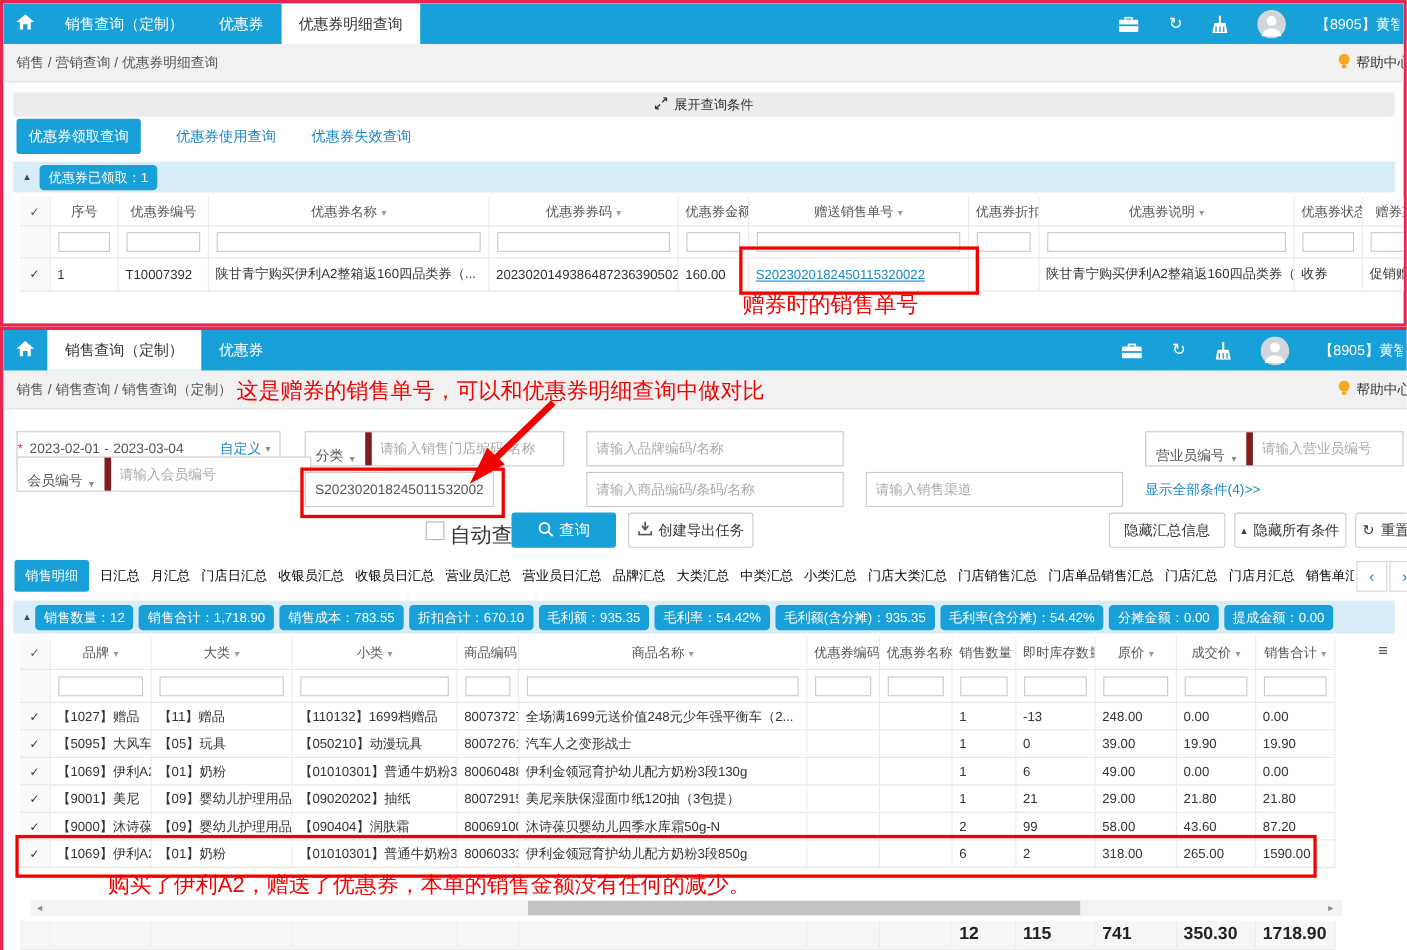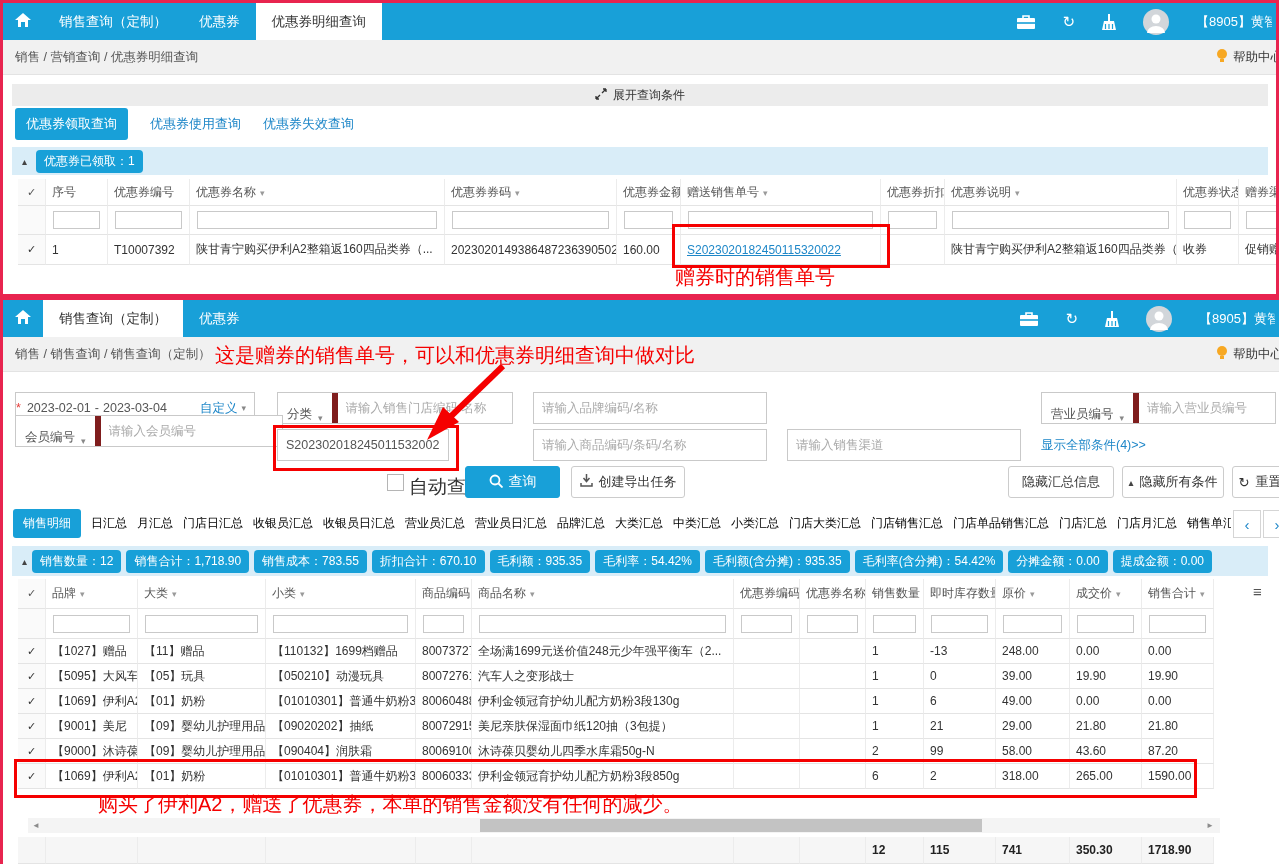--- a/index.html
+++ b/index.html
@@ -14,42 +14,42 @@
   .tab.on{background:#fff;color:#333}
   .tab.home{width:40px;justify-content:center;padding:0}
   .nav-right{margin-left:auto;display:flex;align-items:center;gap:27px;padding-right:4px}
   .nicon{color:#fff;font-size:15px;line-height:1;cursor:pointer;display:flex;align-items:center}
   .user{color:#fff;white-space:nowrap;width:76px;overflow:hidden;flex:none}
   
   .crumb{height:34px;background:#f1f1f1;display:flex;align-items:center;padding:0 12px;color:#555;font-size:12.5px;position:relative;border-bottom:1px solid #e3e3e3}
   .help{position:absolute;left:1213px;top:0;height:34px;display:flex;align-items:center;gap:5px;color:#333;white-space:nowrap;cursor:pointer}
   
   .expandbar{position:absolute;left:9px;top:81px;width:1256px;height:22px;background:#ececec;display:flex;align-items:center;justify-content:center;gap:6px;color:#333;font-size:12px;cursor:pointer}
-  .subtabs{position:absolute;left:12px;top:105px;display:flex;align-items:center;gap:22px}
+  .subtabs{position:absolute;left:12px;top:105px;display:flex;align-items:center;gap:32px}
   .subtab{color:#1d86c8;font-size:13px;cursor:pointer;white-space:nowrap}
   .subtab.on{background:#18a0d8;color:#fff;padding:7px 11px;border-radius:3px}
   .bluebar{position:absolute;left:9px;width:1256px;height:28px;background:#d9edf8;display:flex;align-items:center;gap:9px;padding-left:10px;box-sizing:border-box}
   .s1 .bluebar{top:144px}.s2 .bluebar{top:246px;height:30px;gap:5px}
   .tri{color:#444;font-size:10px;cursor:pointer}
   .pill{background:#18a0d8;color:#fff;font-size:12px;padding:3px 8px;border-radius:4px;white-space:nowrap;flex:none}
   
   .gwrap{position:absolute}
   .grid{border-collapse:separate;border-spacing:0;table-layout:fixed;background:#fff;font-size:12px}
   .grid th,.grid td{border-bottom:1px solid #e4e4e4;border-right:1px solid #ececec;padding:0 6px;white-space:nowrap;overflow:hidden;font-weight:normal;text-align:left}
-  .hrow th{height:26px;color:#555;}
+  .hrow th{height:26px;color:#555;text-align:center}
   .g2 .hrow th{height:29px}
   .frow th{height:28px;text-align:center}
   .g2 .frow th{height:29px}
   .fin{width:calc(100% - 2px);height:18px;border:1px solid #c9c9c9;box-sizing:border-box;padding:0 3px;font-size:11px;color:#555}
   .drow td{height:29px;color:#333}
   .g2 .drow td{height:24px}
   .chk{text-align:center!important;color:#c3c3c3;background:#fafafa;font-size:11px}
   .caret{color:#9a9a9a;font-size:9px;margin-left:4px}
   .lnk{color:#1e87c8;text-decoration:underline;cursor:pointer}
-  .gfoot td{height:26px;background:#f6f6f6;font-weight:bold;font-size:12px;color:#222}
+  .gfoot td{height:26px;background:#f6f6f6;font-weight:bold;font-size:16px;color:#222}
   
   .redbox{position:absolute;border:3px solid #f50000;z-index:6;pointer-events:none}
   .ann{position:absolute;color:#f50000;font-size:20px;z-index:7;white-space:nowrap}
   
   .fld{position:absolute;height:32px;border:1px solid #c9c9c9;background:#fff;display:flex;align-items:center;box-sizing:border-box;font-size:12.5px;color:#555}
   .fld .lab{display:flex;align-items:flex-end;gap:6px;padding:0 9px;height:100%;border-right:6px solid #7f1d1d;white-space:nowrap;cursor:pointer}
   .fld input{flex:1;border:none;outline:none;font:inherit;color:#555;padding:0 8px;min-width:0;background:transparent}
   .fld input::placeholder{color:#aaa}
   .req{color:#e53935;margin-right:2px}
   .dmode{color:#1d86c8;margin-left:auto;padding-right:8px;display:flex;gap:4px;align-items:center;cursor:pointer}

